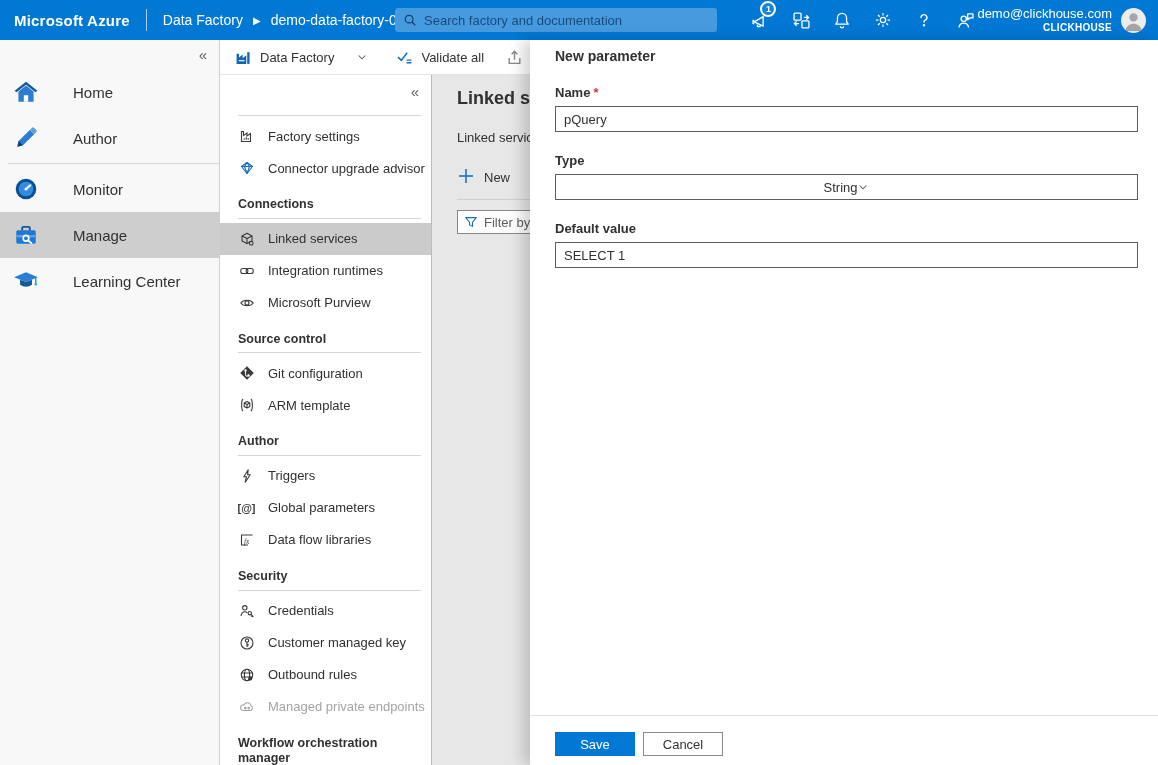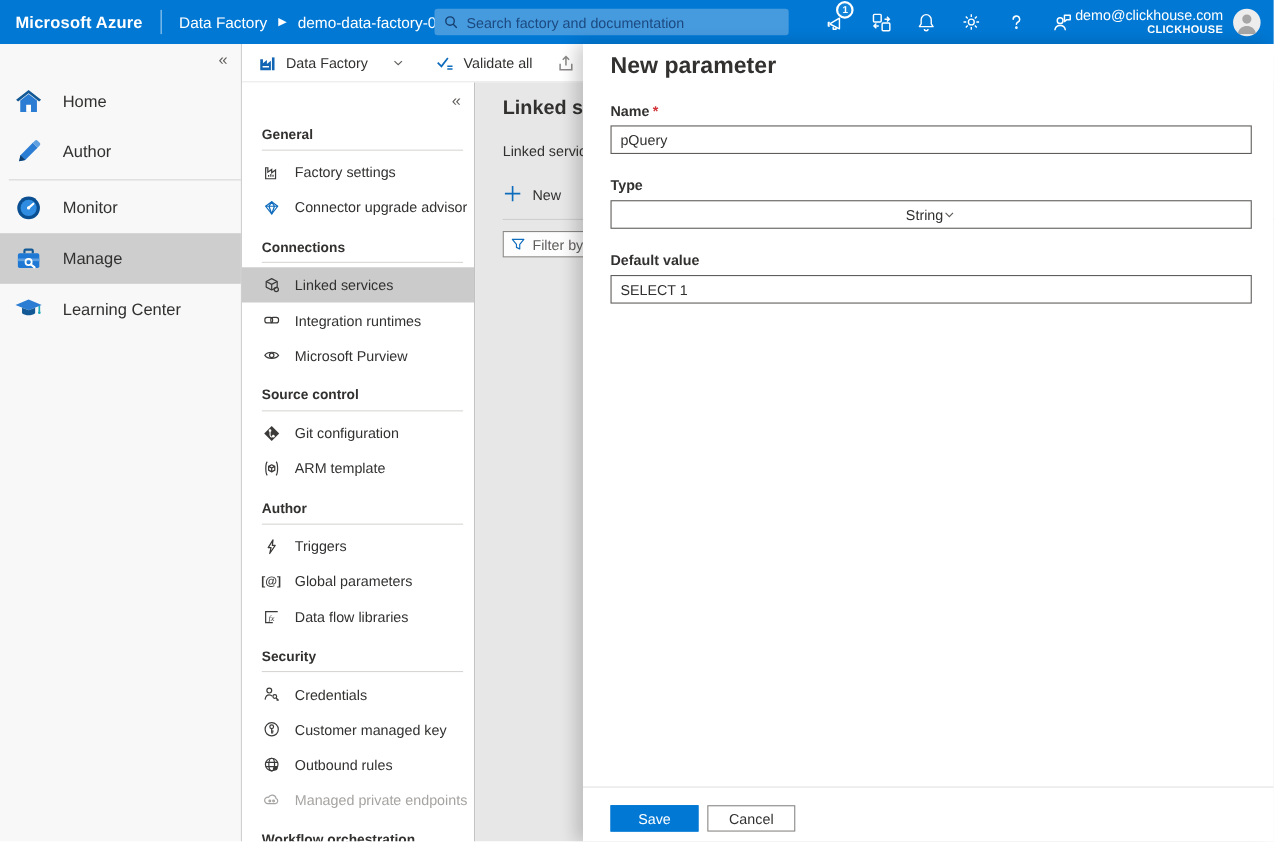--- a/index.html
+++ b/index.html
@@ -27,21 +27,21 @@
   .acct-dir { font-size:10px; font-weight:700; letter-spacing:.3px; }
   .avatar { width:25px; height:25px; border-radius:50%; background:#ededed; margin:0 12px 0 9px;
     display:flex; align-items:center; justify-content:center; overflow:hidden; }
 
   
   .app { position:relative; display:flex; height:725px; }
 
   
   .leftnav { width:220px; background:#f8f8f8; border-right:1px solid #cfcfcf; flex:none; padding-top:4px; }
   .ln-collapse { text-align:right; padding:2px 12px 6px 0; color:#605e5c; font-size:15px; cursor:pointer; }
-  .ln-item { height:46px; display:flex; align-items:center; gap:18px; padding-left:13px; cursor:pointer; font-size:15px; }
+  .ln-item { height:46px; display:flex; align-items:center; gap:34px; padding-left:13px; cursor:pointer; font-size:15px; }
   .ln-item.sel { background:#cecece; }
   .ln-div { border-top:1px solid #d6d6d6; margin:2px 0 2px 8px; }
 
   
   .center { flex:1; display:flex; flex-direction:column; min-width:0; }
   .toolbar { height:35px; background:#fff; border-bottom:1px solid #e3e3e3; display:flex; align-items:center;
     padding-left:15px; gap:6px; flex:none; }
   .tbr-group { display:flex; align-items:center; gap:8px; cursor:pointer; }
   .tbr-label { font-size:13px; }
   .centerrow { flex:1; display:flex; min-height:0; }
@@ -65,21 +65,21 @@
   .ct-rule { border-top:1px solid #cfcfcf; margin:14px 0 10px 0; }
   .filterbox { width:120px; height:24px; background:#fdfdfd; border:1px solid #8a8886; display:flex;
     align-items:center; gap:6px; padding:0 6px; }
   .filterbox input { border:none; outline:none; background:transparent; font-size:13px; width:100%;
     color:#323130; font-family:inherit; }
   .filterbox input::placeholder { color:#605e5c; opacity:1; }
 
   
   .panel { position:absolute; top:0; right:0; width:628px; height:725px; background:#fff;
     box-shadow:-7px 0 14px rgba(0,0,0,.18); padding:8px 20px 0 25px; }
-  .panel-title { font-size:21px; font-weight:600; }
+  .panel-title { font-size:14px; font-weight:600; }
   .pfield { margin-top:21px; }
   .pfield label { display:block; font-size:13px; font-weight:600; margin-bottom:6px; }
   .req { color:#d13438; margin-left:3px; }
   .pinput { width:100%; height:26px; border:1px solid #605e5c; font-size:13px; padding:0 8px;
     font-family:inherit; color:#323130; background:#fff; outline:none; display:block; }
   .pselect { width:100%; height:26px; border:1px solid #605e5c; font-size:13px; padding:0 8px;
     display:flex; align-items:center; justify-content:center; cursor:pointer; background:#fff; }
   .panel-footer { position:absolute; left:0; right:0; bottom:0; border-top:1px solid #e1e1e1;
     padding:16px 24px 0 25px; height:50px; display:flex; gap:8px; background:#fff; }
   .btn { height:24px; min-width:80px; font-size:13px; font-family:inherit; cursor:pointer; padding:0 18px; }
@@ -267,21 +267,20 @@
         </span>
       </div>
     </div>
 
     <div class="centerrow">
 
       <nav class="menu">
         <div class="menu-collapse">«</div>
 
         <div class="msec">
-          <div class="msec-title">General</div>
           <div class="msec-rule"></div>
           <div class="mitem">
             <span class="micon">
               <svg width="16" height="16" viewBox="0 0 16 16" fill="none" stroke="#3b3a39" stroke-width="1.1">
                   <path d="M2.5 13.5 V3.5 h2 v4 L8 5 v3 l3.5-2.5 v8z"></path>
                   <path d="M5.2 11.7 v-1.5 M7.2 11.7 v-2.5 M9.2 11.7 v-1.8"></path>
                 </svg>
             </span>
             <span>Factory settings</span>
           </div>

